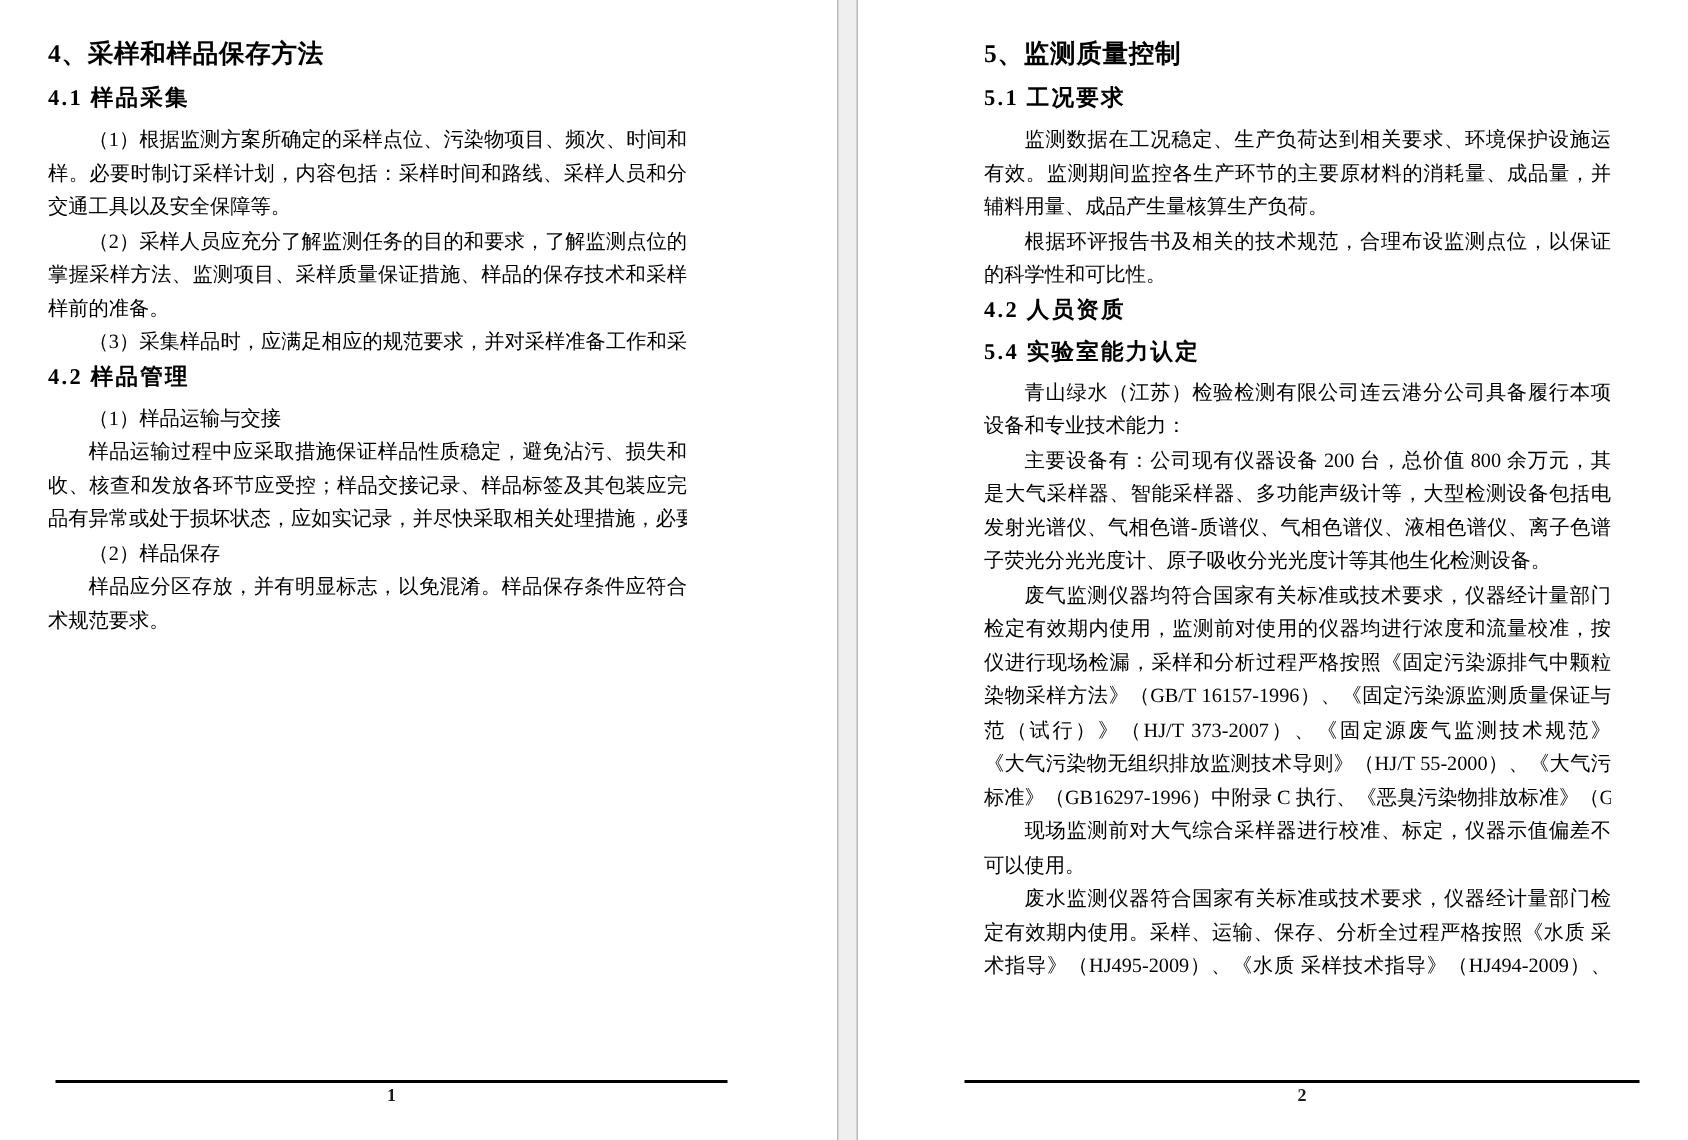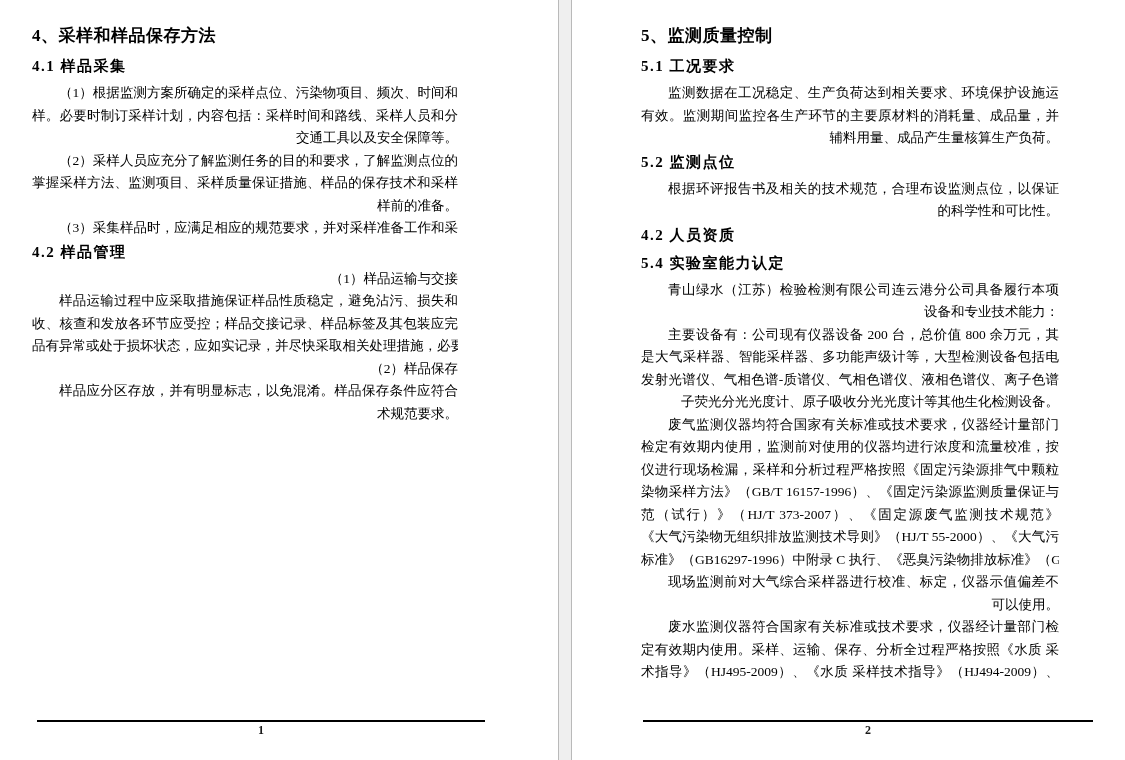--- a/index.html
+++ b/index.html
@@ -39,21 +39,21 @@
   .content {
     position: absolute;
     top: 0;
     height: 712px;
     overflow: hidden;
     padding-top: 23px;
     box-sizing: border-box;
     color: #000;
   }
   .page-left  .content { left: 32px; width: 426px; }
-  .page-right .content { left: 69px; width: 418px; }
+  .page-right .content { left: 84px; width: 418px; }
 
   .doc-title {
     font-family: "Liberation Serif", serif;
     font-weight: bold;
     font-size: 17px;
     line-height: 26px;
     letter-spacing: 0.5px;
     white-space: nowrap;
     margin: 0 0 5px 0;
   }
@@ -66,21 +66,20 @@
     white-space: nowrap;
     margin: 0 0 4px 0;
   }
   .para { margin: 0; }
   .line {
     font-size: 13.5px;
     line-height: 22.5px;
     height: 22.5px;
     white-space: nowrap;
     overflow: visible;
-    text-align: right;
   }
   .line.first { text-indent: 2em; }
   .line.fl {
     white-space: normal;
     text-align: justify;
     text-align-last: justify;
     text-justify: inter-character;
     overflow: hidden;
   }
   .footer {
@@ -161,21 +160,20 @@
   <div class="page page-right">
     <div class="content">
       <div class="doc-title">5、监测质量控制</div>
       <div class="blocks">
           <div class="h2">5.1 工况要求</div>
           <div class="para">
             <div class="line first fl">监测数据在工况稳定、生产负荷达到相关要求、环境保护设施运行正常的情况下</div>
             <div class="line fl">有效。监测期间监控各生产环节的主要原材料的消耗量、成品量，并按设计的主要原、</div>
             <div class="line">辅料用量、成品产生量核算生产负荷。</div>
           </div>
-          <div class="h2">5.2 监测点位</div>
           <div class="para">
             <div class="line first fl">根据环评报告书及相关的技术规范，合理布设监测点位，以保证各监测点位布设</div>
             <div class="line">的科学性和可比性。</div>
           </div>
           <div class="h2">4.2 人员资质</div>
           <div class="h2">5.4 实验室能力认定</div>
           <div class="para">
             <div class="line first fl">青山绿水（江苏）检验检测有限公司连云港分公司具备履行本项目监测所必需的</div>
             <div class="line">设备和专业技术能力：</div>
           </div>

